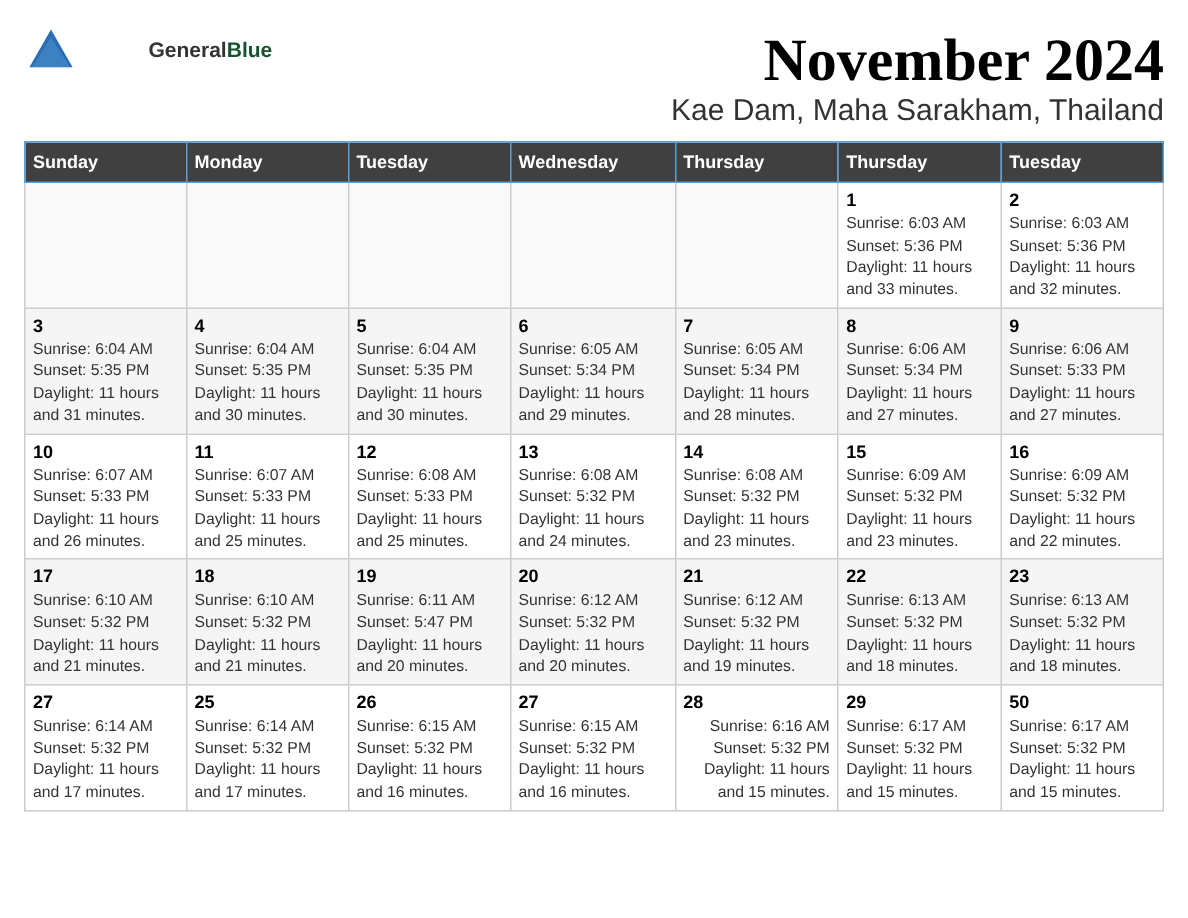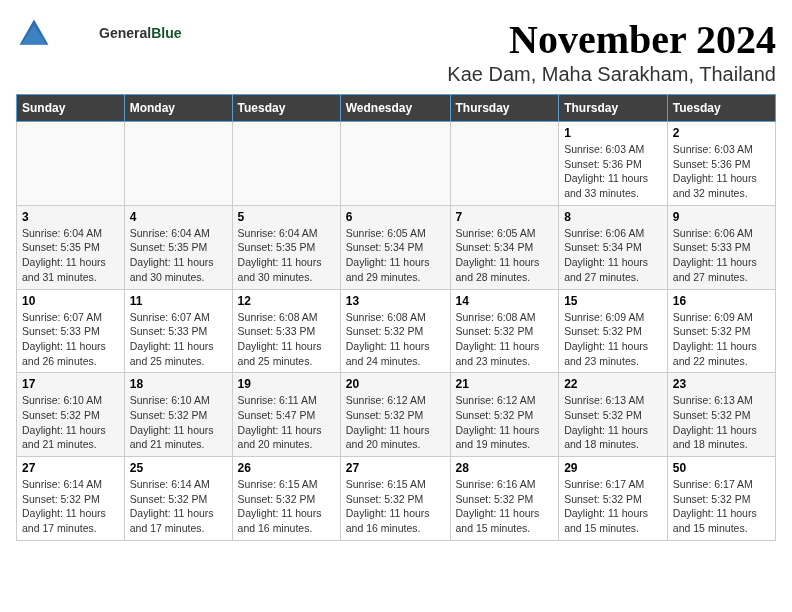--- a/index.html
+++ b/index.html
@@ -317,21 +317,21 @@
         </td>
         <td>
           <span class="day-num">27</span>
           <div class="day-info" style="white-space: pre-line;">Sunrise: 6:15 AM
 Sunset: 5:32 PM
 Daylight: 11 hours
 and 16 minutes.</div>
         </td>
         <td>
           <span class="day-num">28</span>
-          <div class="day-info" style="white-space: pre-line;">Sunrise: 6:16 AM
+          <div class="day-info" style="white-space: pre-line; text-align: right;">Sunrise: 6:16 AM
 Sunset: 5:32 PM
 Daylight: 11 hours
 and 15 minutes.</div>
         </td>
         <td>
           <span class="day-num">29</span>
           <div class="day-info" style="white-space: pre-line;">Sunrise: 6:17 AM
 Sunset: 5:32 PM
 Daylight: 11 hours
 and 15 minutes.</div>

